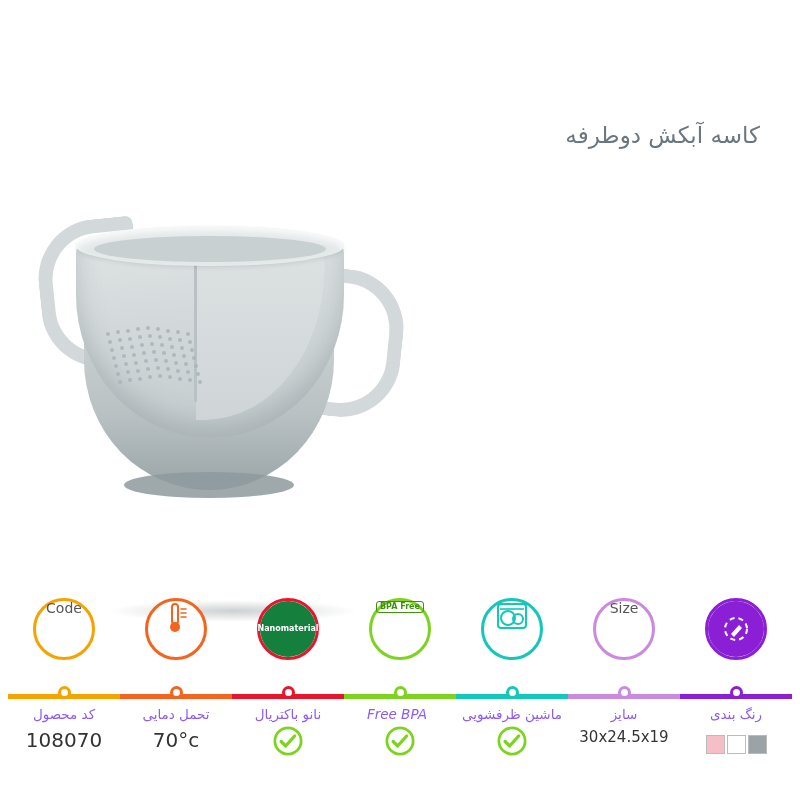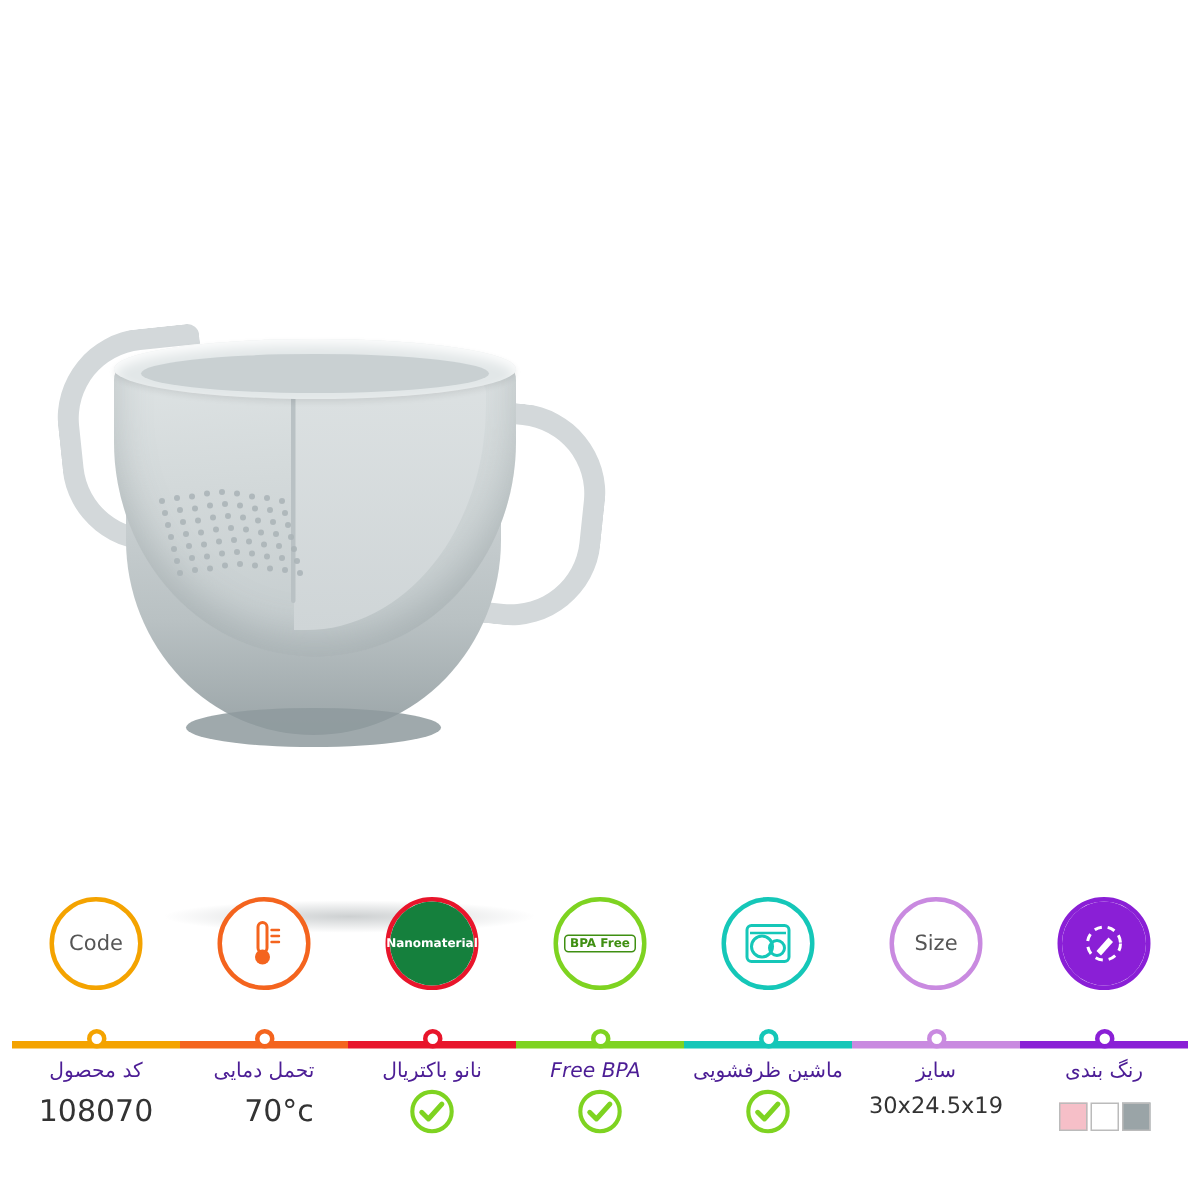--- a/index.html
+++ b/index.html
@@ -108,35 +108,35 @@
   
   .features{
     position:absolute;left:0;top:598px;width:800px;height:200px;
   }
   .feat{
     position:absolute;top:0;width:114px;text-align:center;
   }
   .circle{
     width:62px;height:62px;border-radius:50%;
     border:3px solid #000;margin:0 auto;
-    display:flex;align-items:center;justify-content:center;
+    display:flex;align-items:flex-start;justify-content:center;
     box-sizing:border-box;background:#fff;
     font-size:13px;color:#555;
   }
   .rail{
     position:absolute;left:8px;top:96px;width:784px;height:5px;
   }
   .rail span{position:absolute;top:0;height:5px;}
   .node{
     position:absolute;top:88px;width:13px;height:13px;border-radius:50%;
     background:#fff;border:3px solid #000;box-sizing:border-box;
   }
   .feat-label{
     position:absolute;top:108px;width:114px;text-align:center;
-    font-size:13.5px;color:#4c1d95;direction:rtl;
+    font-size:13.5px;color:#8b5cf6;direction:rtl;
   }
   .feat-value{
     position:absolute;top:130px;width:114px;text-align:center;
     font-size:20px;color:#333;
   }
   .check{
     position:absolute;top:128px;width:114px;text-align:center;
   }
   .check svg{width:30px;height:30px;}
   .swatches{position:absolute;top:136px;width:114px;text-align:center;}
@@ -224,20 +224,21 @@
         <i style="left: 62px; top: 49.4px;"></i>
         <i style="left: 72px; top: 50.8px;"></i>
         <i style="left: 82px; top: 52.2px;"></i>
         <i style="left: 92px; top: 53.6px;"></i>
       </div>
     <div class="shadow"></div>
   </div>
 </div>
 
 <div class="text-block">
+  <div class="title-fa">کاسه آبکش دوطرفه</div>
 </div>
 
 <div class="features">
   <div class="rail" id="rail">
       <span style="left: 0px; width: 112px; background: rgb(244, 163, 0);"></span>
       <span style="left: 112px; width: 112px; background: rgb(244, 100, 30);"></span>
       <span style="left: 224px; width: 112px; background: rgb(232, 21, 43);"></span>
       <span style="left: 336px; width: 112px; background: rgb(126, 211, 33);"></span>
       <span style="left: 448px; width: 112px; background: rgb(21, 199, 184);"></span>
       <span style="left: 560px; width: 112px; background: rgb(201, 138, 224);"></span>
@@ -256,21 +257,21 @@
         <div class="circle" style="border-color:#f4641e;">
           <svg width="26" height="34" viewBox="0 0 26 34">
             <rect x="9" y="3" width="6" height="20" rx="3" fill="none" stroke="#f4641e" stroke-width="2"></rect>
             <circle cx="12" cy="26" r="5" fill="#f4641e"></circle>
             <path d="M18 8h5M18 12h5M18 16h5" stroke="#f4641e" stroke-width="1.6" stroke-linecap="round"></path>
           </svg>
         </div>
       </div>
       <div class="node" style="left: 170px; border-color: rgb(244, 100, 30);"></div>
       <div class="feat-label" style="left: 119px;">تحمل دمایی</div>
-      <div class="feat-value" style="left: 129px;">70°c</div>
+      <div class="feat-value" style="left: 119px;">70°c</div>
       <div class="feat" style="left: 231px;">
         <div class="circle" style="border-color:#e8152b;">
           <div style="width:100%;height:100%;border-radius:50%;background:#15803d;display:flex;align-items:center;justify-content:center;">
             <span class="badge-txt" style="color:#fff;">Nanomaterial</span>
           </div>
         </div>
       </div>
       <div class="node" style="left: 282px; border-color: rgb(232, 21, 43);"></div>
       <div class="feat-label" style="left: 231px;">نانو باکتریال</div>
       <div class="check" style="left: 231px;"><svg viewBox="0 0 24 24">

